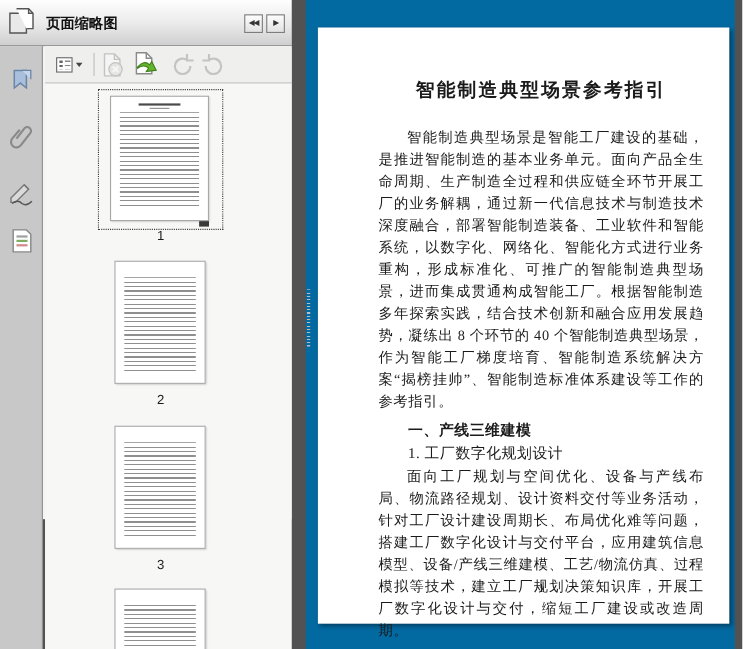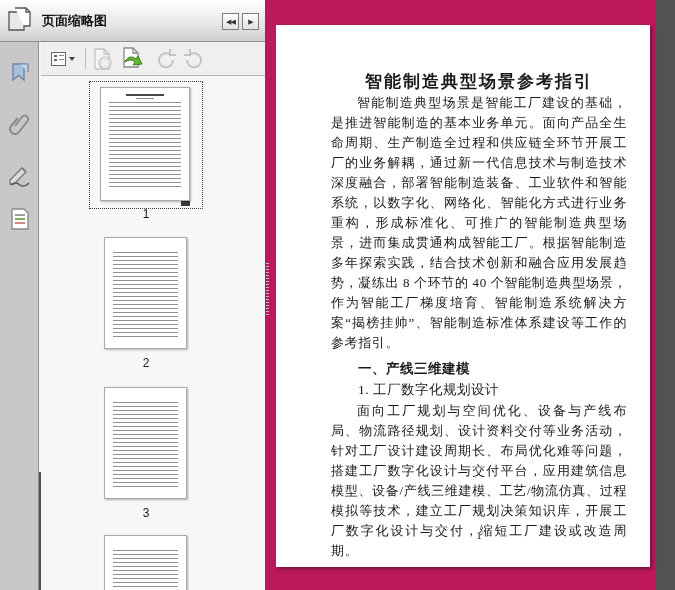--- a/index.html
+++ b/index.html
@@ -93,40 +93,40 @@
   
   .v-scroll { position:absolute; background:#f0f0f0; }
   .panel-scroll { left:247px; top:76px; width:17px; height:514px; border-left:1px solid #dcdcdc; }
   .chev { position:absolute; width:7px; height:7px; border-right:2px solid #6f6f6f; border-bottom:2px solid #6f6f6f; cursor:pointer; }
   .chev.up   { transform:rotate(-135deg); }
   .panel-scroll .chev.up   { left:4px; top:8px; }
   .scroll-thumb { position:absolute; cursor:pointer; }
   .panel-scroll .scroll-thumb { left:2px; top:19px; width:12px; height:120px; background:#d2d2d2; border:1px solid #bdbdbd; }
 
   
-  .doc-area { position:absolute; left:265px; top:0; width:390px; height:590px; background:#be185d; }
+  .doc-area { position:absolute; left:278px; top:0; width:390px; height:590px; background:#0369a1; }
   .splitter { position:absolute; left:0; top:0; width:9px; height:590px; cursor:col-resize; }
   .splitter-dots {
     position:absolute; left:1px; top:263px; width:3px; height:52px;
     background:repeating-linear-gradient(to bottom,#bdbdbd 0 1px,transparent 1px 3px);
   }
 
   .page {
     position:absolute; left:11px; top:25px; width:374px; height:542px;
     background:#ffffff; box-shadow:2px 2px 4px rgba(0,0,0,.4);
     color:#1a1a1a;
     font-family:"Liberation Serif","DejaVu Serif",serif;
   }
   .page-inner { position:absolute; left:55px; right:23px; top:46px; }
   .doc-title {
     text-align:center; font-size:17px; font-weight:bold; letter-spacing:2px; line-height:22px;
   }
   .doc-subtitle { text-align:center; font-size:12px; margin-top:12px; line-height:16px; }
   .doc-p {
-    font-size:13px; line-height:20px; letter-spacing:0.6px;
+    margin-top:22px; font-size:13px; line-height:20px; letter-spacing:0.6px;
     text-align:justify; text-indent:2em;
   }
   .doc-h1 {
     margin-top:5px; font-size:13.5px; line-height:21px; font-weight:bold;
     font-family:"Liberation Sans","DejaVu Sans",sans-serif; text-indent:2em; letter-spacing:0.5px;
   }
   .doc-h2 { font-size:13.5px; line-height:21px; font-weight:normal; text-indent:2em; letter-spacing:0.5px; }
   .doc-p.second { margin-top:1px; }
   .page-num { position:absolute; left:55px; right:23px; bottom:26px; text-align:center; font-size:11px; }
 </style>

